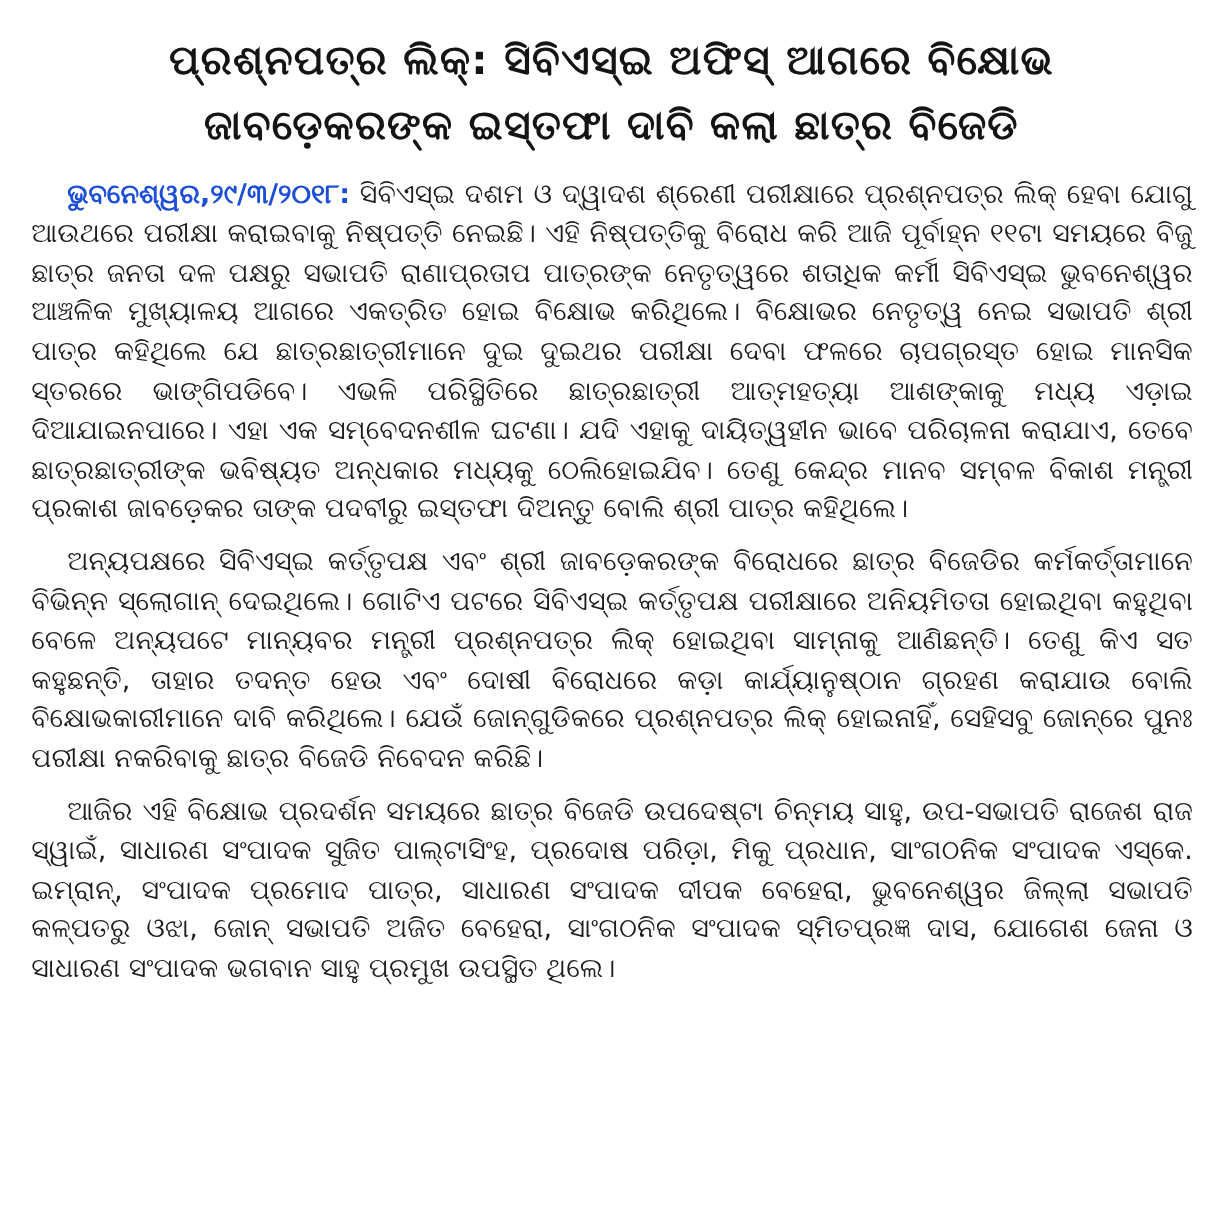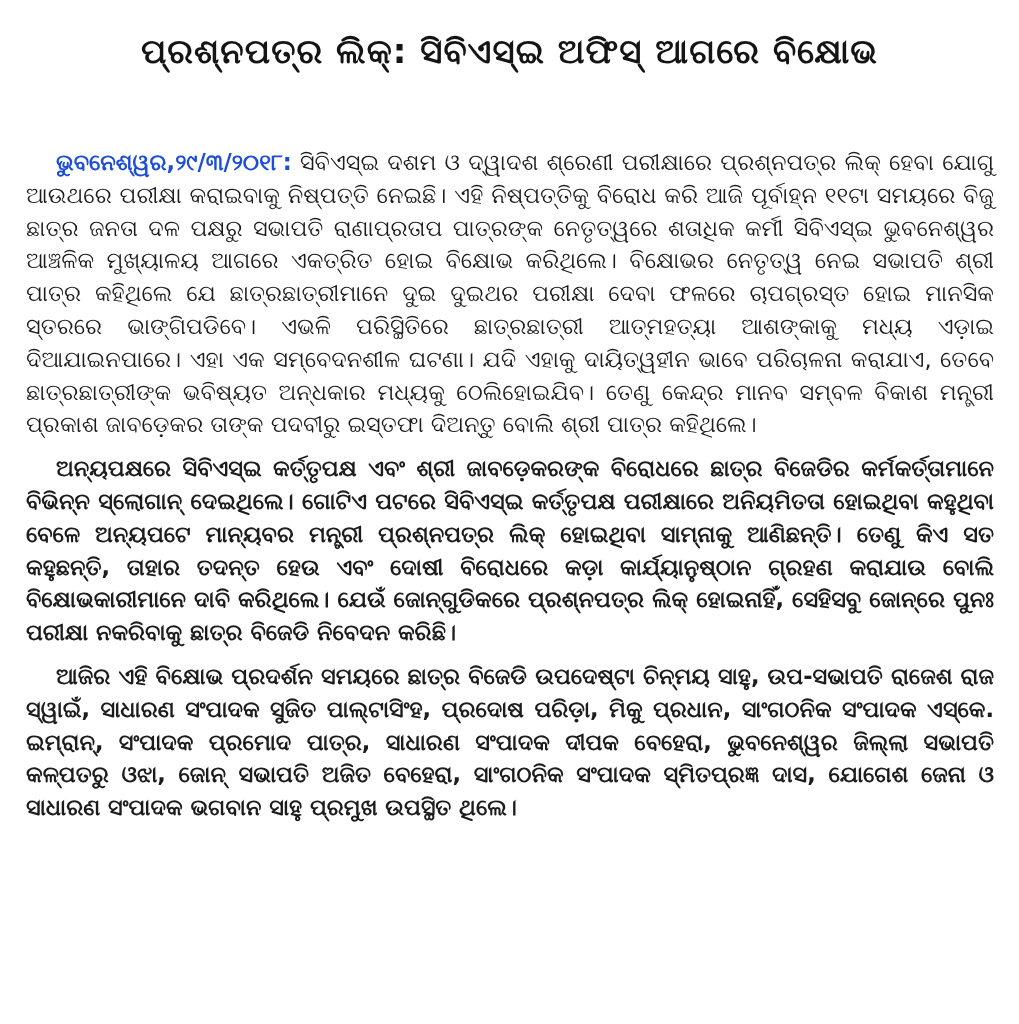--- a/index.html
+++ b/index.html
@@ -52,31 +52,31 @@
       line-height: 32.8px;
       text-align: justify;
       color: #1c1c1c;
     }
     .para {
       margin: 0;
       text-indent: 30px;
     }
     .para + .para {
       margin-top: 11px;
-      font-weight: bold;
     }
     .dateline {
       font-weight: bold;
       color: #1d4ed8;
     }
   </style>
 </head>
 <body>
 
 <div class="article">
   <h1 class="headline headline-1">ପ୍ରଶ୍ନପତ୍ର ଲିକ୍: ସିବିଏସ୍‌ଇ ଅଫିସ୍ ଆଗରେ ବିକ୍ଷୋଭ</h1>
+  <h1 class="headline headline-2">ଜାବଡ଼େକରଙ୍କ ଇସ୍ତଫା ଦାବି କଲା ଛାତ୍ର ବିଜେଡି</h1>
 
   <div class="body-text">
     <p class="para"><span class="dateline">ଭୁବନେଶ୍ୱର,୨୯/୩/୨୦୧୮:</span><span> ସିବିଏସ୍‌ଇ ଦଶମ ଓ ଦ୍ୱାଦଶ ଶ୍ରେଣୀ ପରୀକ୍ଷାରେ ପ୍ରଶ୍ନପତ୍ର ଲିକ୍ ହେବା ଯୋଗୁ ଆଉଥରେ ପରୀକ୍ଷା କରାଇବାକୁ ନିଷ୍ପତ୍ତି ନେଇଛି। ଏହି ନିଷ୍ପତ୍ତିକୁ ବିରୋଧ କରି ଆଜି ପୂର୍ବାହ୍ନ ୧୧ଟା ସମୟରେ ବିଜୁ ଛାତ୍ର ଜନତା ଦଳ ପକ୍ଷରୁ ସଭାପତି ରାଣାପ୍ରତାପ ପାତ୍ରଙ୍କ ନେତୃତ୍ୱରେ ଶତାଧିକ କର୍ମୀ ସିବିଏସ୍‌ଇ ଭୁବନେଶ୍ୱର ଆଞ୍ଚଳିକ ମୁଖ୍ୟାଳୟ ଆଗରେ ଏକତ୍ରିତ ହୋଇ ବିକ୍ଷୋଭ କରିଥିଲେ। ବିକ୍ଷୋଭର ନେତୃତ୍ୱ ନେଇ ସଭାପତି ଶ୍ରୀ ପାତ୍ର କହିଥିଲେ ଯେ ଛାତ୍ରଛାତ୍ରୀମାନେ ଦୁଇ ଦୁଇଥର ପରୀକ୍ଷା ଦେବା ଫଳରେ ଚାପଗ୍ରସ୍ତ ହୋଇ ମାନସିକ ସ୍ତରରେ ଭାଙ୍ଗିପଡିବେ। ଏଭଳି ପରିସ୍ଥିତିରେ ଛାତ୍ରଛାତ୍ରୀ ଆତ୍ମହତ୍ୟା ଆଶଙ୍କାକୁ ମଧ୍ୟ ଏଡ଼ାଇ ଦିଆଯାଇନପାରେ। ଏହା ଏକ ସମ୍ବେଦନଶୀଳ ଘଟଣା। ଯଦି ଏହାକୁ ଦାୟିତ୍ୱହୀନ ଭାବେ ପରିଚାଳନା କରାଯାଏ, ତେବେ ଛାତ୍ରଛାତ୍ରୀଙ୍କ ଭବିଷ୍ୟତ ଅନ୍ଧକାର ମଧ୍ୟକୁ ଠେଲିହୋଇଯିବ। ତେଣୁ କେନ୍ଦ୍ର ମାନବ ସମ୍ବଳ ବିକାଶ ମନ୍ତ୍ରୀ ପ୍ରକାଶ ଜାବଡ଼େକର ତାଙ୍କ ପଦବୀରୁ ଇସ୍ତଫା ଦିଅନ୍ତୁ ବୋଲି ଶ୍ରୀ ପାତ୍ର କହିଥିଲେ।</span></p>
     <p class="para">ଅନ୍ୟପକ୍ଷରେ ସିବିଏସ୍‌ଇ କର୍ତ୍ତୃପକ୍ଷ ଏବଂ ଶ୍ରୀ ଜାବଡ଼େକରଙ୍କ ବିରୋଧରେ ଛାତ୍ର ବିଜେଡିର କର୍ମକର୍ତ୍ତାମାନେ ବିଭିନ୍ନ ସ୍ଲୋଗାନ୍ ଦେଇଥିଲେ। ଗୋଟିଏ ପଟରେ ସିବିଏସ୍‌ଇ କର୍ତ୍ତୃପକ୍ଷ ପରୀକ୍ଷାରେ ଅନିୟମିତତା ହୋଇଥିବା କହୁଥିବା ବେଳେ ଅନ୍ୟପଟେ ମାନ୍ୟବର ମନ୍ତ୍ରୀ ପ୍ରଶ୍ନପତ୍ର ଲିକ୍ ହୋଇଥିବା ସାମ୍ନାକୁ ଆଣିଛନ୍ତି। ତେଣୁ କିଏ ସତ କହୁଛନ୍ତି, ତାହାର ତଦନ୍ତ ହେଉ ଏବଂ ଦୋଷୀ ବିରୋଧରେ କଡ଼ା କାର୍ଯ୍ୟାନୁଷ୍ଠାନ ଗ୍ରହଣ କରାଯାଉ ବୋଲି ବିକ୍ଷୋଭକାରୀମାନେ ଦାବି କରିଥିଲେ। ଯେଉଁ ଜୋନ୍‌ଗୁଡିକରେ ପ୍ରଶ୍ନପତ୍ର ଲିକ୍ ହୋଇନାହିଁ, ସେହିସବୁ ଜୋନ୍‌ରେ ପୁନଃ ପରୀକ୍ଷା ନକରିବାକୁ ଛାତ୍ର ବିଜେଡି ନିବେଦନ କରିଛି।</p>
     <p class="para">ଆଜିର ଏହି ବିକ୍ଷୋଭ ପ୍ରଦର୍ଶନ ସମୟରେ ଛାତ୍ର ବିଜେଡି ଉପଦେଷ୍ଟା ଚିନ୍ମୟ ସାହୁ, ଉପ-ସଭାପତି ରାଜେଶ ରାଜ ସ୍ୱାଇଁ, ସାଧାରଣ ସଂପାଦକ ସୁଜିତ ପାଲ୍‌ଟାସିଂହ, ପ୍ରଦୋଷ ପରିଡ଼ା, ମିକୁ ପ୍ରଧାନ, ସାଂଗଠନିକ ସଂପାଦକ ଏସ୍‌କେ. ଇମ୍ରାନ୍, ସଂପାଦକ ପ୍ରମୋଦ ପାତ୍ର, ସାଧାରଣ ସଂପାଦକ ଦୀପକ ବେହେରା, ଭୁବନେଶ୍ୱର ଜିଲ୍ଲା ସଭାପତି କଳ୍ପତରୁ ଓଝା, ଜୋନ୍ ସଭାପତି ଅଜିତ ବେହେରା, ସାଂଗଠନିକ ସଂପାଦକ ସ୍ମିତପ୍ରଜ୍ଞ ଦାସ, ଯୋଗେଶ ଜେନା ଓ ସାଧାରଣ ସଂପାଦକ ଭଗବାନ ସାହୁ ପ୍ରମୁଖ ଉପସ୍ଥିତ ଥିଲେ।</p>
   </div>
 </div>
 
 </body></html>

